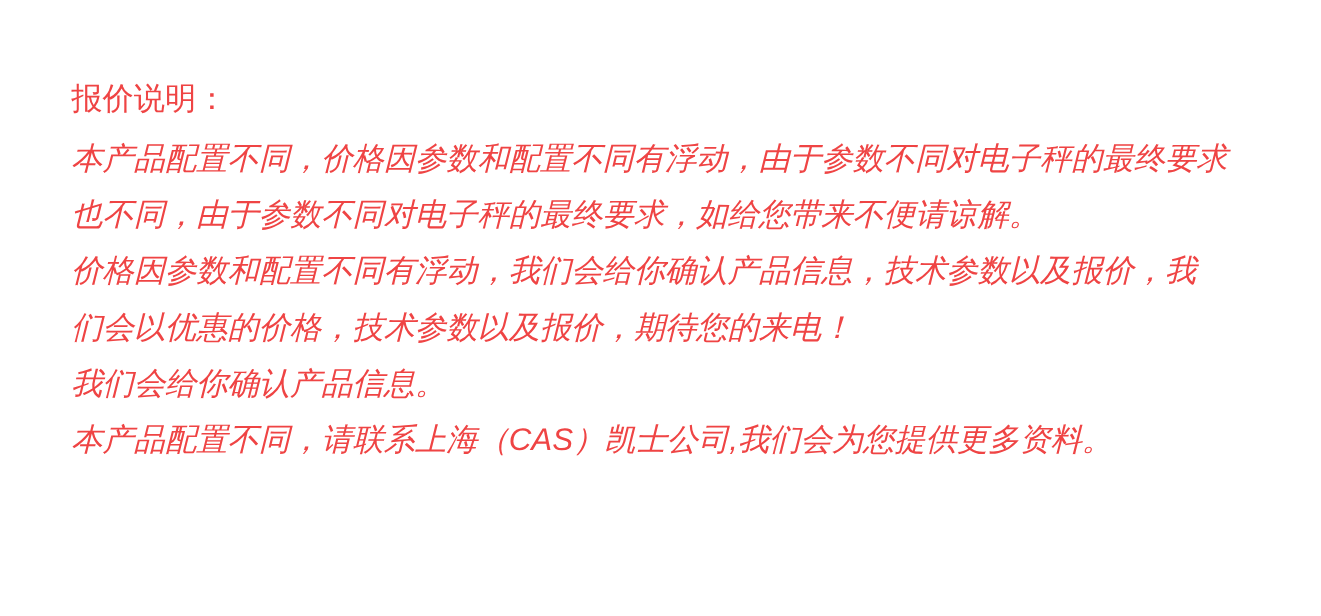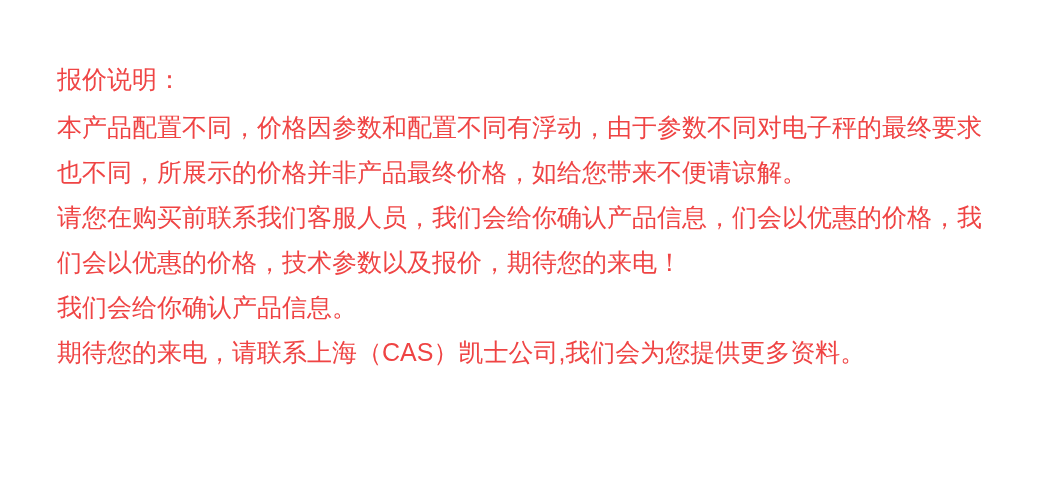--- a/index.html
+++ b/index.html
@@ -18,32 +18,33 @@
     color: #ef4444;
     font-size: 25px;
     line-height: 45px;
   }
   .notice-heading {
     white-space: nowrap;
     margin-bottom: 3px;
   }
   .notice-line {
     white-space: nowrap;
+    font-style: italic;
   }
 </style>
 </head>
 <body>
 
 <div class="notice">
   <div class="notice-heading">报价说明：</div>
 
   <div class="notice-line">本产品配置不同，价格因参数和配置不同有浮动，由于参数不同对电子秤的最终要求</div>
 
-  <div class="notice-line">也不同，所展示的价格并非产品最终价格，如给您带来不便请谅解。</div>
+  <div class="notice-line">也不同，由于参数不同对电子秤的最终要求，如给您带来不便请谅解。</div>
 
-  <div class="notice-line">请您在购买前联系我们客服人员，我们会给你确认产品信息，们会以优惠的价格，我</div>
+  <div class="notice-line">价格因参数和配置不同有浮动，我们会给你确认产品信息，技术参数以及报价，我</div>
 
   <div class="notice-line">们会以优惠的价格，技术参数以及报价，期待您的来电！</div>
 
   <div class="notice-line">我们会给你确认产品信息。</div>
 
-  <div class="notice-line">期待您的来电，请联系上海（CAS）凯士公司,我们会为您提供更多资料。</div>
+  <div class="notice-line">本产品配置不同，请联系上海（CAS）凯士公司,我们会为您提供更多资料。</div>
 </div>
 
 </body></html>

